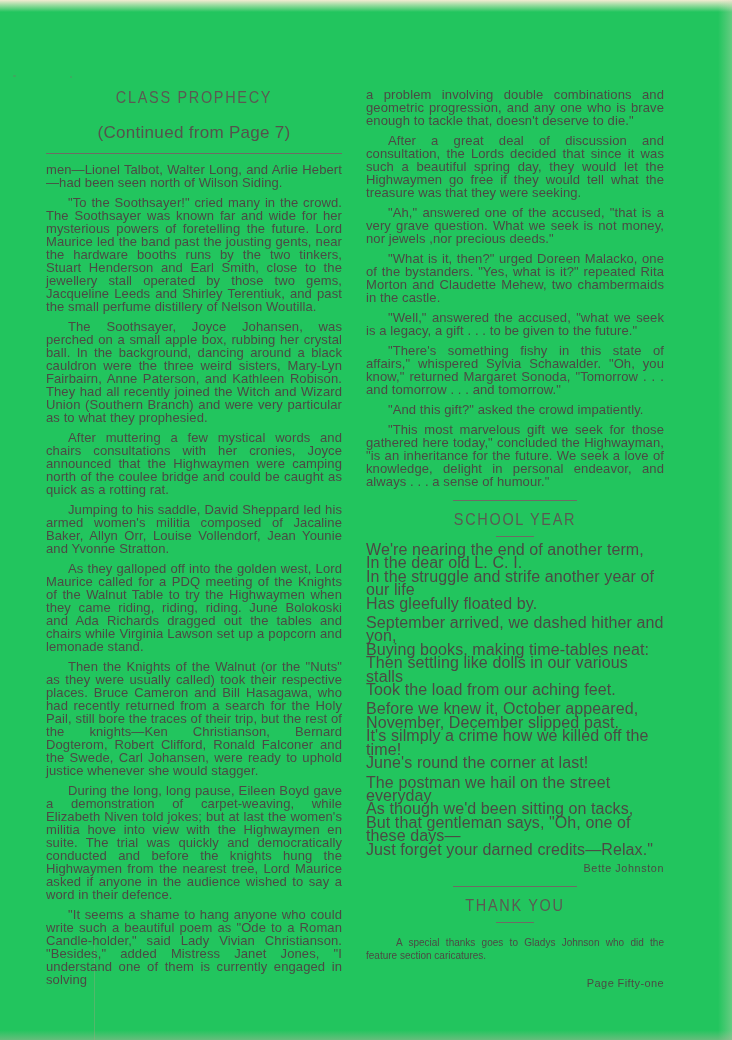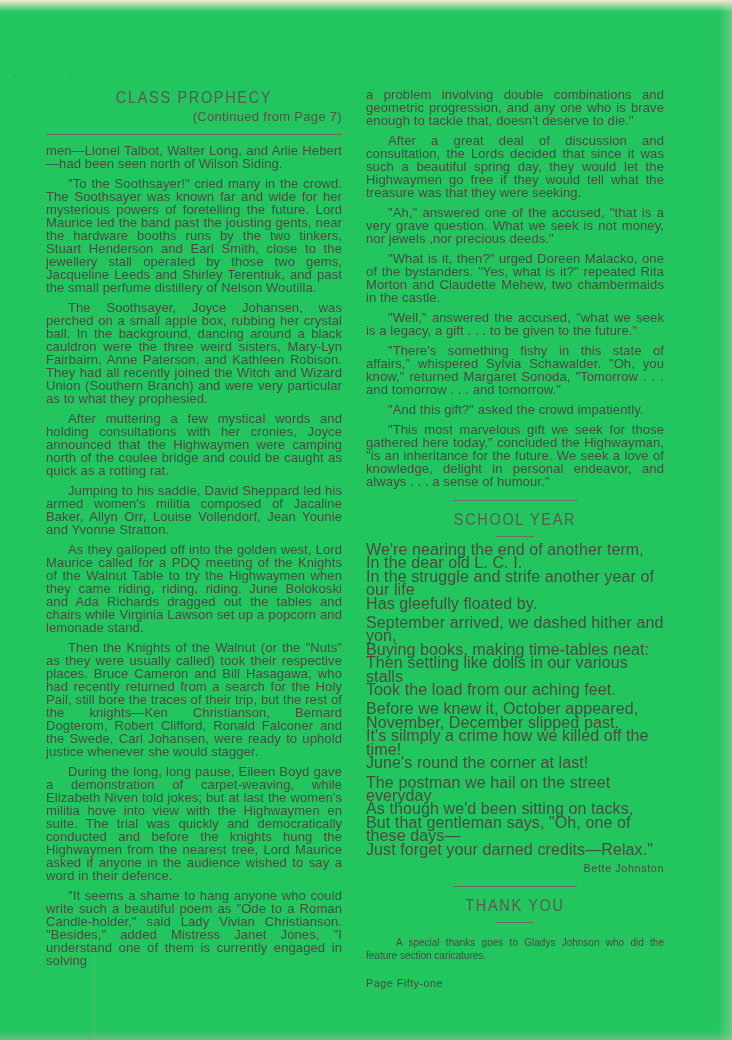--- a/index.html
+++ b/index.html
@@ -56,25 +56,25 @@
     text-align: center;
     font-size: 17px;
     font-weight: normal;
     letter-spacing: 2px;
     color: #5b5952;
     transform: scaleX(0.85);
     transform-origin: 50% 50%;
     white-space: nowrap;
   }
   .subtitle {
-    text-align: right;
-    font-size: 13px;
+    text-align: center;
+    font-size: 17px;
     letter-spacing: 0.3px;
     color: #55534c;
-    margin-top: 1px;
+    margin-top: 15px;
   }
   .rule-full {
     border: none;
     border-top: 1px solid #6e6c64;
     margin: 10px 0 0 0;
   }
   .rule-mid {
     border: none;
     border-top: 1px solid #6e6c64;
     width: 124px;
@@ -121,21 +121,21 @@
     margin: 13px 0 0 0;
     font-size: 10px;
     line-height: 13px;
     text-align: justify;
     text-indent: 30px;
     color: #4c4a44;
   }
   .page-number {
     margin-top: 15px;
     font-size: 11px;
-    text-align: left;
+    text-align: right;
     letter-spacing: 0.4px;
     color: #4c4a44;
   }
 </style>
 </head>
 <body>
 
 <div class="page">
 
   <div class="scan-top-band"></div>
@@ -148,21 +148,21 @@
   <div class="col col-left">
     <div>
       <h1 class="section-title">CLASS PROPHECY</h1>
       <div class="subtitle">(Continued from Page 7)</div>
       <hr class="rule-full">
     </div>
     <div class="body-text left-body">
       <p class="cont">men—Lionel Talbot, Walter Long, and Arlie Hebert—had been seen north of Wilson Siding.</p>
       <p>"To the Soothsayer!" cried many in the crowd. The Soothsayer was known far and wide for her mysterious powers of foretelling the future. Lord Maurice led the band past the jousting gents, near the hardware booths runs by the two tinkers, Stuart Henderson and Earl Smith, close to the jewellery stall operated by those two gems, Jacqueline Leeds and Shirley Terentiuk, and past the small perfume distillery of Nelson Woutilla.</p>
       <p>The Soothsayer, Joyce Johansen, was perched on a small apple box, rubbing her crystal ball. In the background, dancing around a black cauldron were the three weird sisters, Mary-Lyn Fairbairn, Anne Paterson, and Kathleen Robison. They had all recently joined the Witch and Wizard Union (Southern Branch) and were very particular as to what they prophesied.</p>
-      <p>After muttering a few mystical words and holding consultations with her cronies, Joyce announced that the Highwaymen were camping north of the coulee bridge and could be caught as quick as a rotting rat.</p>
+      <p>After muttering a few mystical words and chairs consultations with her cronies, Joyce announced that the Highwaymen were camping north of the coulee bridge and could be caught as quick as a rotting rat.</p>
       <p>Jumping to his saddle, David Sheppard led his armed women's militia composed of Jacaline Baker, Allyn Orr, Louise Vollendorf, Jean Younie and Yvonne Stratton.</p>
       <p>As they galloped off into the golden west, Lord Maurice called for a PDQ meeting of the Knights of the Walnut Table to try the Highwaymen when they came riding, riding, riding. June Bolokoski and Ada Richards dragged out the tables and chairs while Virginia Lawson set up a popcorn and lemonade stand.</p>
       <p>Then the Knights of the Walnut (or the "Nuts" as they were usually called) took their respective places. Bruce Cameron and Bill Hasagawa, who had recently returned from a search for the Holy Pail, still bore the traces of their trip, but the rest of the knights—Ken Christianson, Bernard Dogterom, Robert Clifford, Ronald Falconer and the Swede, Carl Johansen, were ready to uphold justice whenever she would stagger.</p>
       <p>During the long, long pause, Eileen Boyd gave a demonstration of carpet-weaving, while Elizabeth Niven told jokes; but at last the women's militia hove into view with the Highwaymen en suite. The trial was quickly and democratically conducted and before the knights hung the Highwaymen from the nearest tree, Lord Maurice asked if anyone in the audience wished to say a word in their defence.</p>
       <p>"It seems a shame to hang anyone who could write such a beautiful poem as "Ode to a Roman Candle-holder," said Lady Vivian Christianson. "Besides," added Mistress Janet Jones, "I understand one of them is currently engaged in solving</p>
     </div>
   </div>
 
   <div class="col col-right">
     <div class="body-text">

